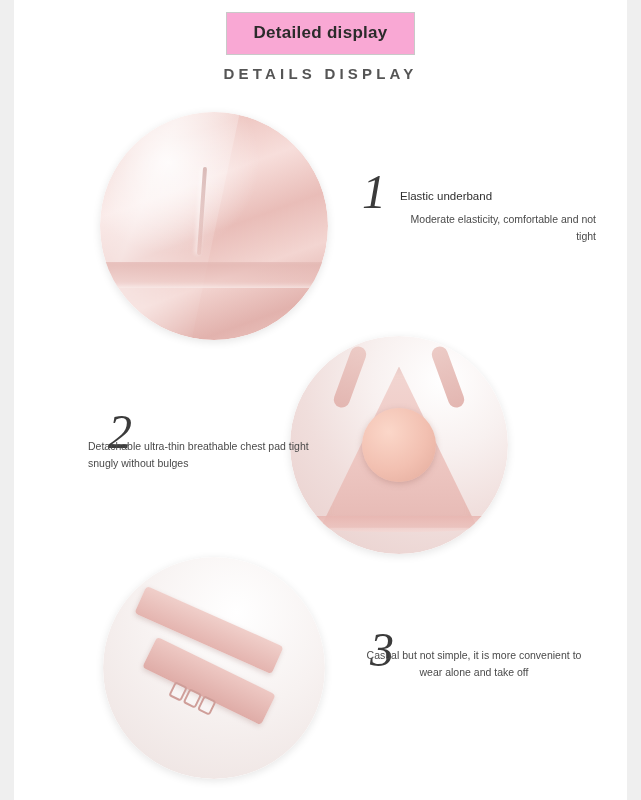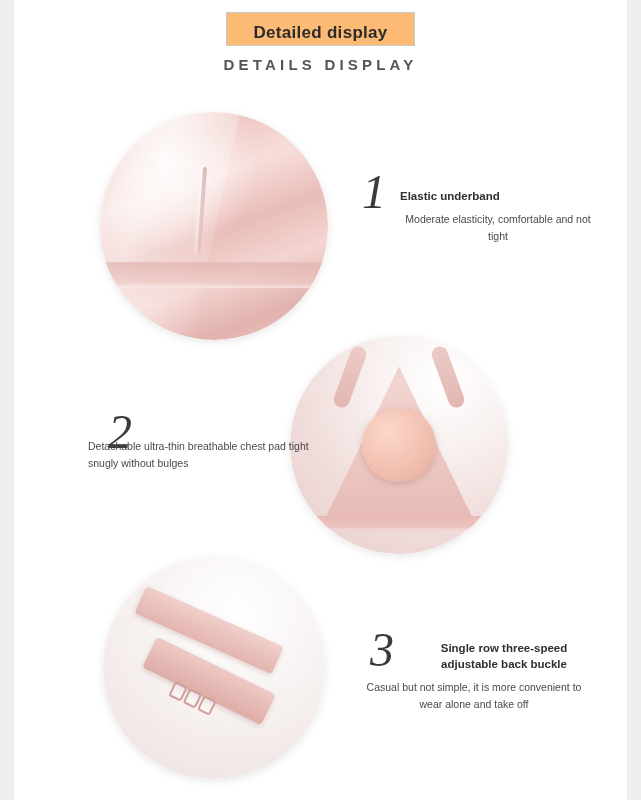--- a/index.html
+++ b/index.html
@@ -32,23 +32,23 @@
   .header {
     position: absolute;
     top: 0;
     left: 0;
     width: 641px;
     text-align: center;
   }
   .title-box {
     display: inline-block;
     margin-top: 12px;
-    padding: 10px 26px 2px 26px;
+    padding: 10px 26px 11px 26px;
     border: 1px solid #c9c9c9;
-    background: #fdba74;
+    background: #f9a8d4;
   }
   .title-box .title {
     font-size: 17px;
     font-weight: bold;
     color: #2b2b2b;
     letter-spacing: 0.3px;
     line-height: 20px;
   }
   .subtitle {
     margin-top: 10px;
@@ -233,33 +233,33 @@
   #num1 { left: 362px; top: 168px; }
   #num2 { left: 108px; top: 408px; }
   #num3 { left: 370px; top: 626px; }
 
   
   .cap {
     position: absolute;
   }
   .cap .head {
     font-size: 11.5px;
-    font-weight: bold;
+    font-weight: normal;
     color: #2f2f2f;
     line-height: 16px;
   }
   .cap .body {
     margin-top: 7px;
     font-size: 10.5px;
     color: #4a4a4a;
     line-height: 17px;
   }
   #cap1 { left: 400px; top: 188px; width: 196px; }
   #cap1 .head { text-align: left; }
-  #cap1 .body { text-align: center; }
+  #cap1 .body { text-align: right; }
 
   #cap2 { left: 150px; top: 424px; width: 230px; }
   #cap2 .head { text-align: left; }
   #cap2 .body { text-align: left; margin-top: 14px; margin-left: -62px; width: 240px; }
 
   #cap3 { left: 360px; top: 640px; width: 236px; }
   #cap3 .head { text-align: center; margin-left: 52px; width: 184px; }
   #cap3 .body { text-align: center; width: 228px; }
 </style>
 </head>
@@ -310,17 +310,16 @@
       <div class="strapB"></div>
       <div class="hooks">
         <i></i>
         <i></i>
         <i></i>
       </div>
     </div>
   </div>
   <div class="num" id="num3">3</div>
   <div class="cap" id="cap3">
-    <div class="head">Single row three-speed adjustable back buckle</div>
     <div class="body">Casual but not simple, it is more convenient to wear alone and take off</div>
   </div>
 
 </div>
 
 </body></html>

